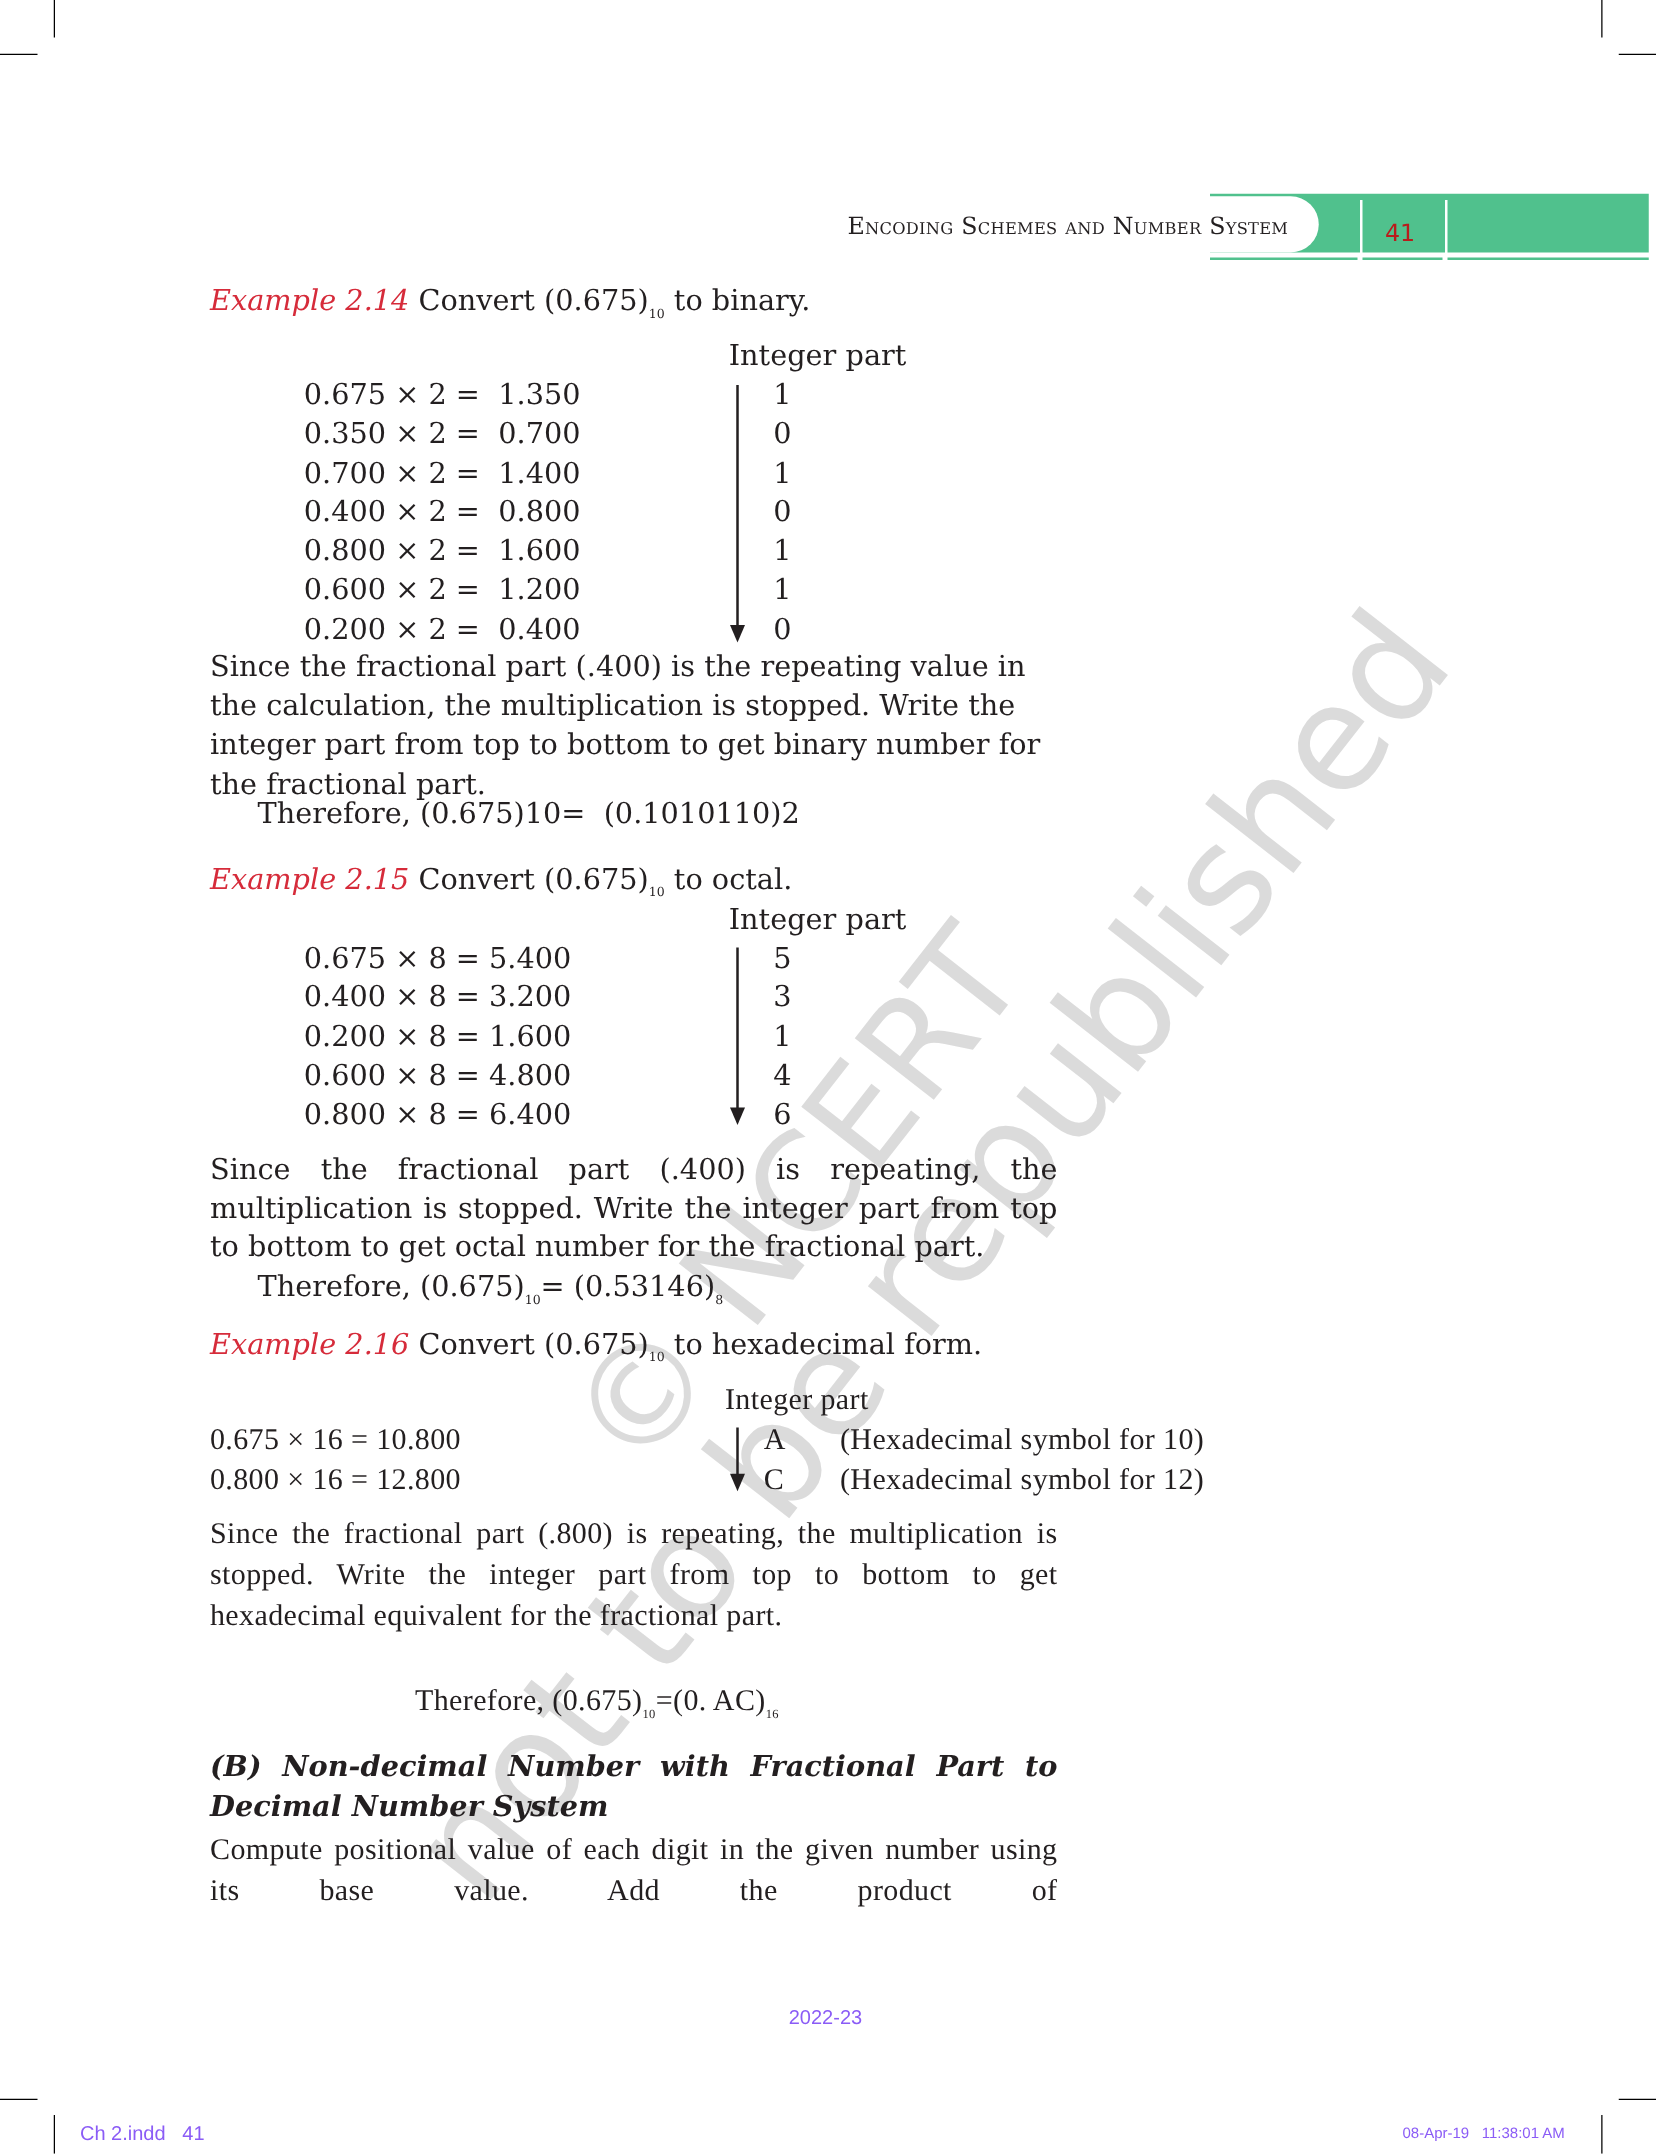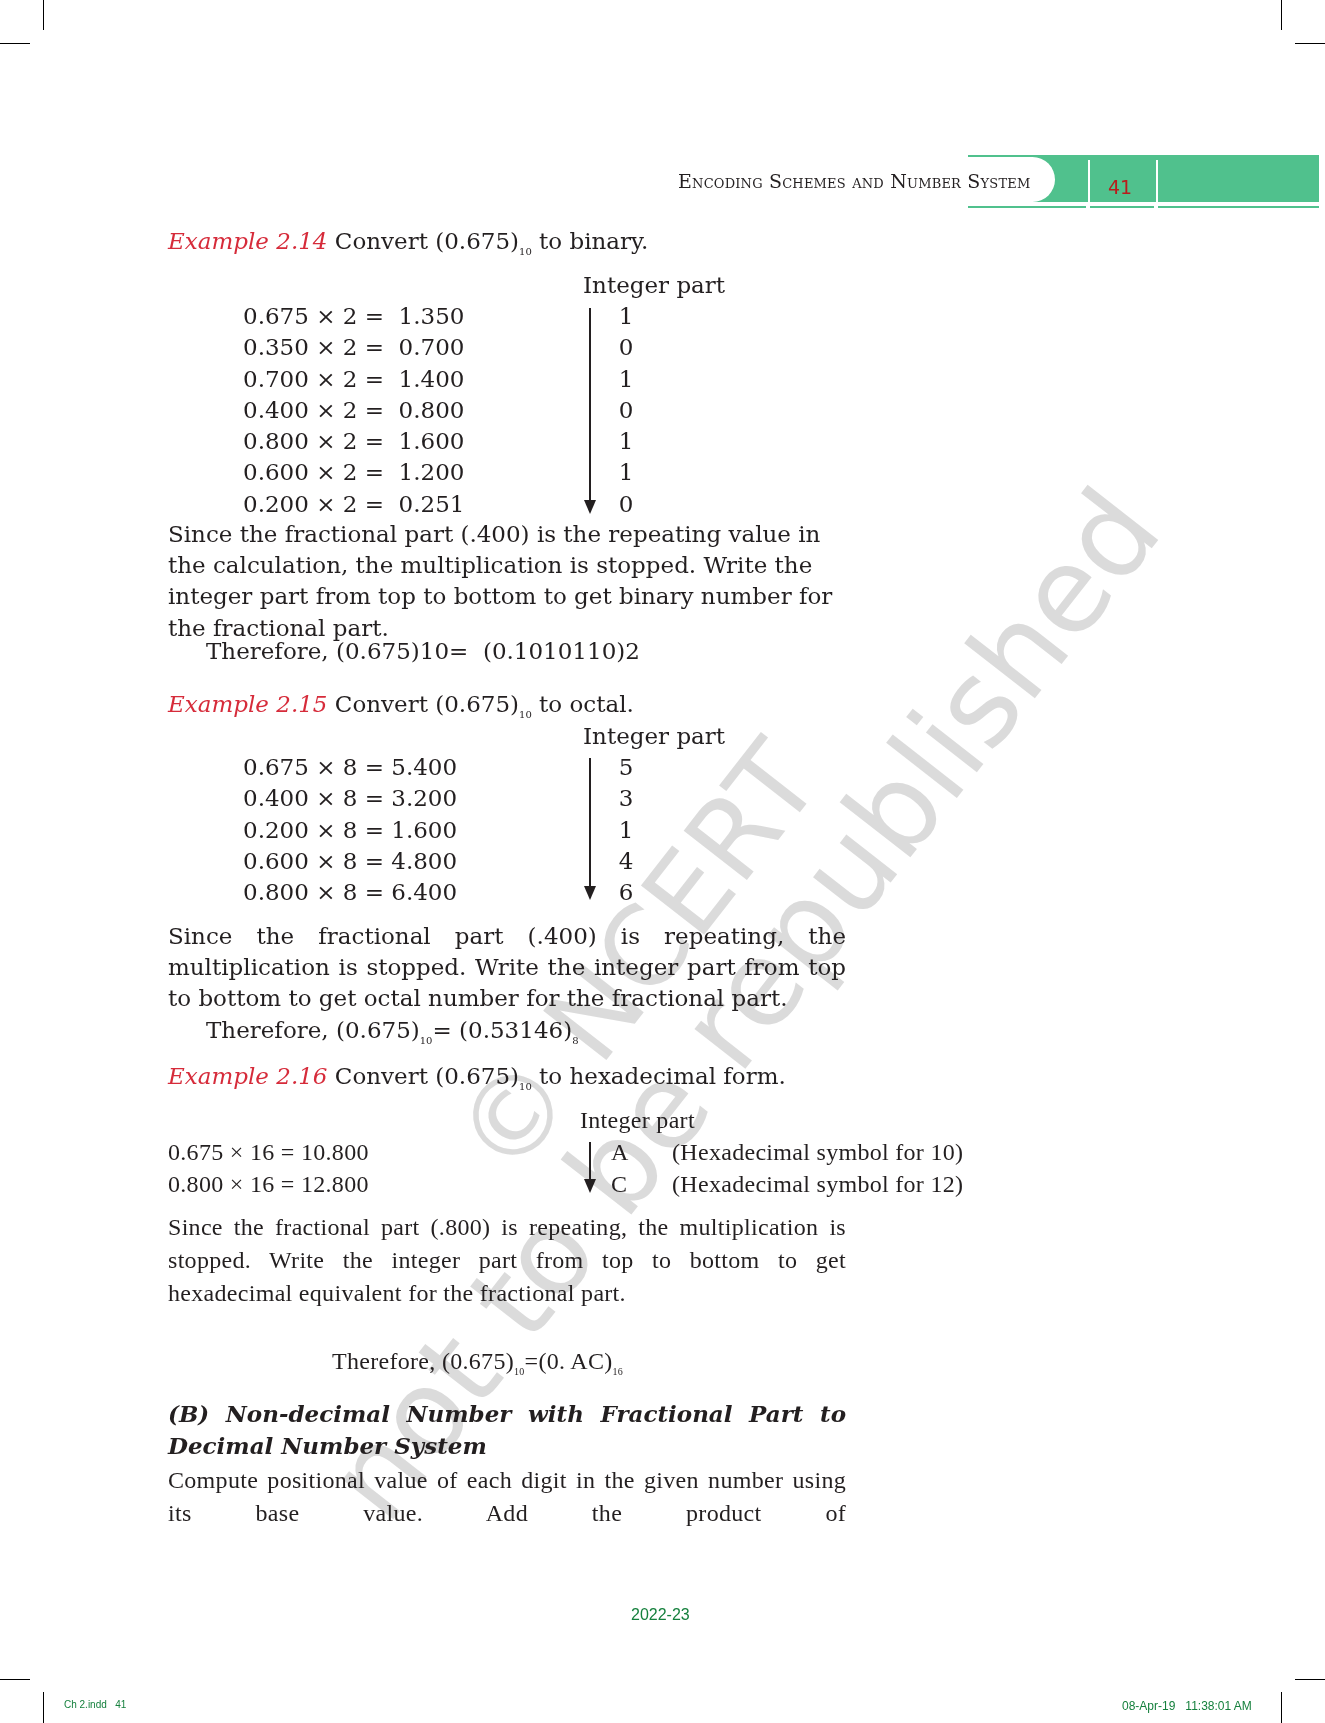--- a/index.html
+++ b/index.html
@@ -25,21 +25,21 @@
   .calc { position:absolute; font-size:23px; line-height:31.3px; white-space:nowrap; }
   .calc-hex { font-family:"Liberation Serif","DejaVu Serif",serif; font-size:24px; letter-spacing:0.3px; }
   .int-col { position:absolute; font-size:23px; line-height:31.3px; text-align:center; width:30px; }
   .vline { position:absolute; width:2px; background:#231f20; }
   .arrow { position:absolute; width:0; height:0; border-left:6px solid transparent; border-right:6px solid transparent;
            border-top:14px solid #231f20; }
   .heading-b { position:absolute; left:168px; width:678px; font-size:23px; line-height:32px; font-weight:bold;
                font-style:italic; text-align:justify; }
   .watermark { position:absolute; color:rgba(190,190,190,0.55); font-family:"DejaVu Sans","Liberation Sans",sans-serif;
                font-size:120px; white-space:nowrap; transform-origin:left top; pointer-events:none; }
-  .foot { position:absolute; font-family:"Liberation Sans","DejaVu Sans",sans-serif; color:#15803d; }
+  .foot { position:absolute; font-family:"Liberation Sans","DejaVu Sans",sans-serif; color:#8b5cf6; }
 </style>
 </head>
 <body>
 
 <div class="crop" style="left:43px;top:0;width:1px;height:30px;"></div>
 <div class="crop" style="left:0;top:43px;width:30px;height:1px;"></div>
 <div class="crop" style="left:1281px;top:0;width:1px;height:30px;"></div>
 <div class="crop" style="left:1295px;top:43px;width:30px;height:1px;"></div>
 <div class="crop" style="left:0;top:1679px;width:30px;height:1px;"></div>
 <div class="crop" style="left:43px;top:1692px;width:1px;height:31px;"></div>
@@ -67,21 +67,21 @@
     <span>Convert (0.675)</span><sub>10</sub><span> to binary.</span>
   </div>
   <div class="txt" style="left:583px;top:270px;">Integer part</div>
   <div class="calc" style="left:243px;top:301px;">
     <div style="white-space:pre;">0.675 × 2 =  1.350</div>
     <div style="white-space:pre;">0.350 × 2 =  0.700</div>
     <div style="white-space:pre;">0.700 × 2 =  1.400</div>
     <div style="white-space:pre;">0.400 × 2 =  0.800</div>
     <div style="white-space:pre;">0.800 × 2 =  1.600</div>
     <div style="white-space:pre;">0.600 × 2 =  1.200</div>
-    <div style="white-space:pre;">0.200 × 2 =  0.251</div>
+    <div style="white-space:pre;">0.200 × 2 =  0.400</div>
   </div>
   <div class="vline" style="left:589px;top:308px;height:196px;"></div>
   <div class="arrow" style="left:584px;top:500px;"></div>
   <div class="int-col" style="left:611px;top:301px;">
     <div>1</div>
     <div>0</div>
     <div>1</div>
     <div>0</div>
     <div>1</div>
     <div>1</div>
@@ -144,14 +144,14 @@
     <span>Therefore, (0.675)</span><sub>10</sub><span>=(0. AC)</span><sub>16</sub>
   </div>
 </div>
 
 <div>
   <div class="heading-b" style="top:1398px;">(B) Non-decimal Number with Fractional Part to Decimal Number System</div>
   <div class="para calc-hex" style="top:1464px;line-height:33px;text-align-last:justify;">Compute positional value of each digit in the given number using its base value. Add the product of</div>
 </div>
 
 <div class="foot" style="left:631px;top:1606px;font-size:16px;">2022-23</div>
-<div class="foot" style="left:64px;top:1699px;font-size:10px;white-space:pre;">Ch 2.indd   41</div>
+<div class="foot" style="left:64px;top:1699px;font-size:16px;white-space:pre;">Ch 2.indd   41</div>
 <div class="foot" style="left:1122px;top:1699px;font-size:12px;white-space:pre;">08-Apr-19   11:38:01 AM</div>
 
 </body></html>

